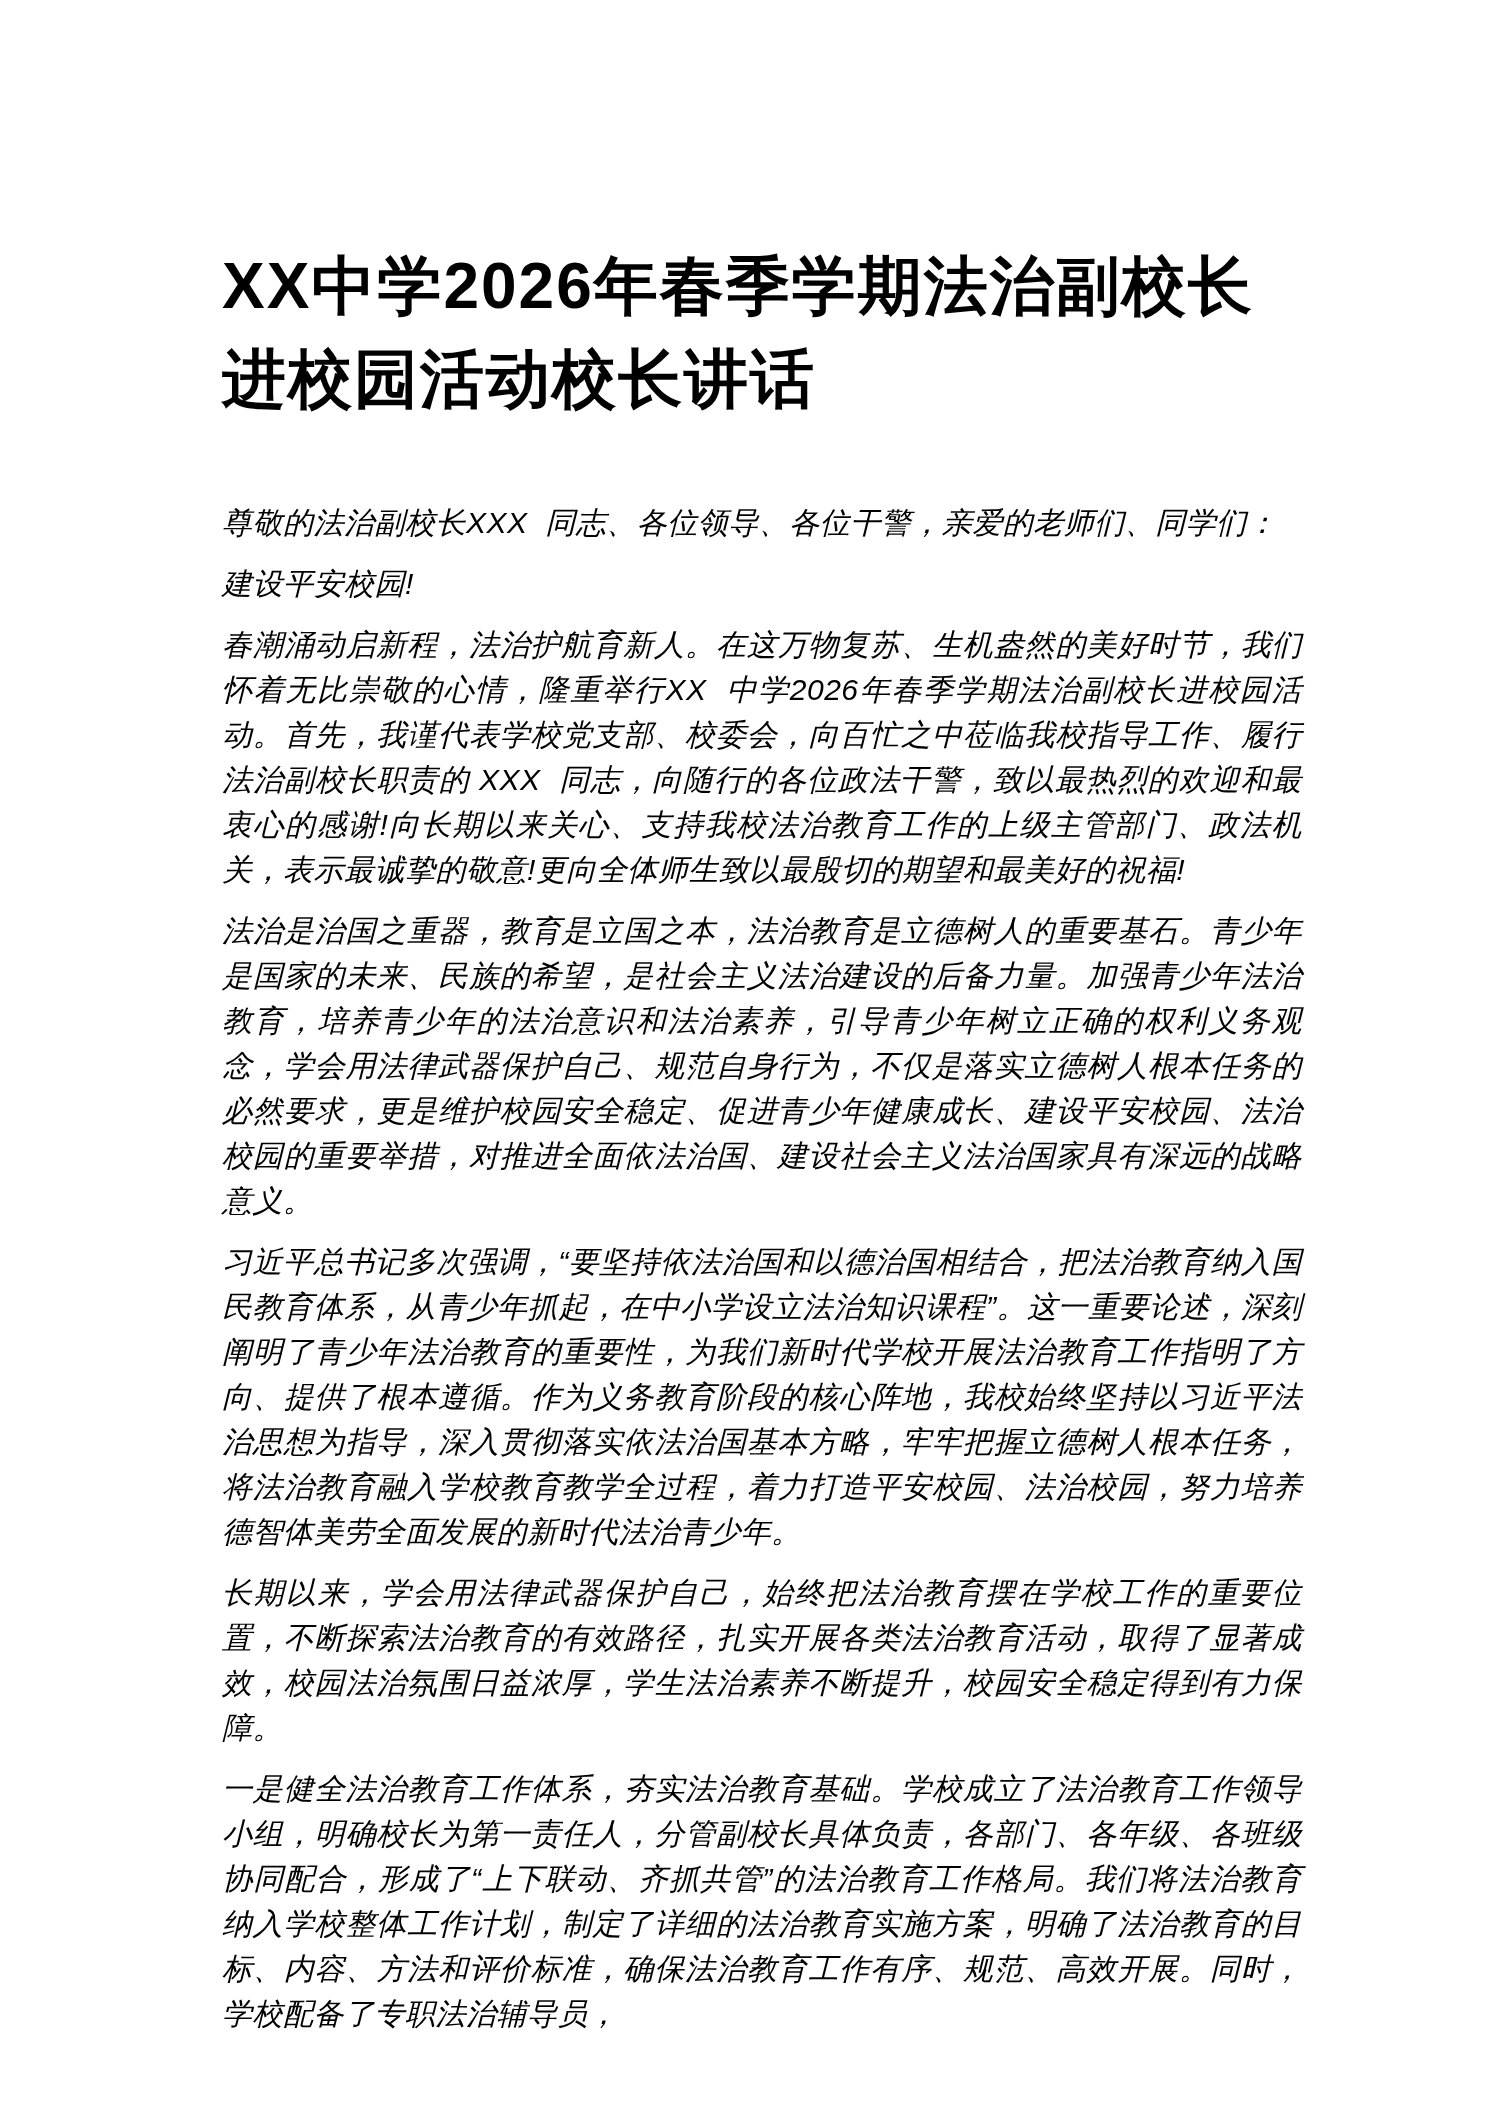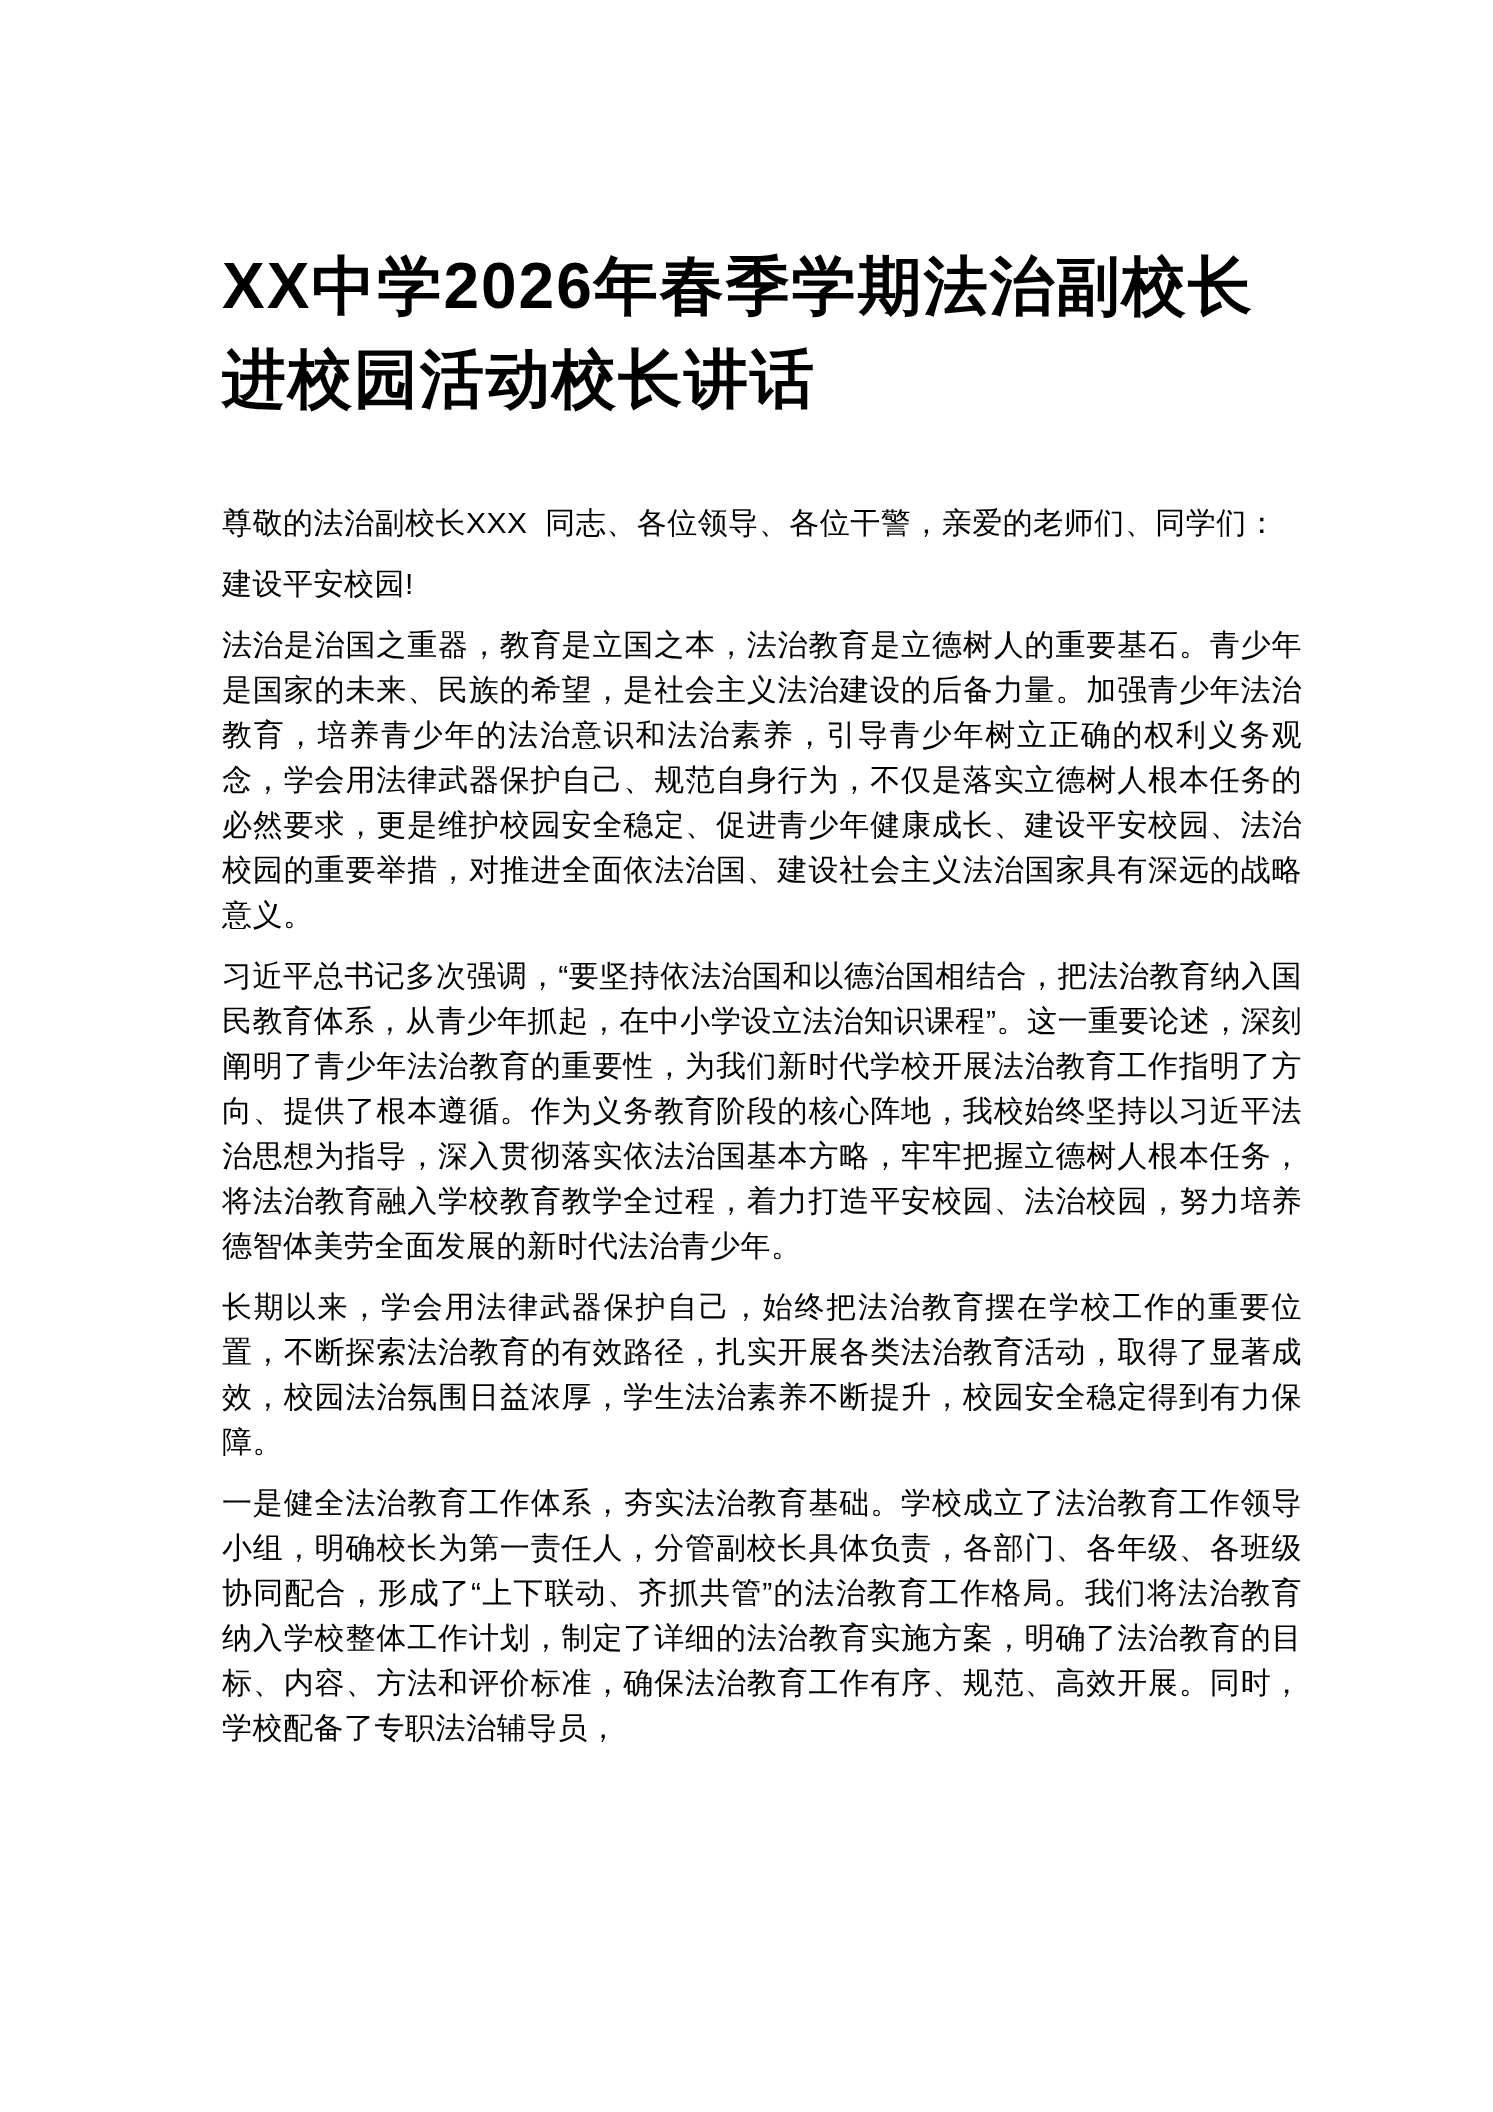--- a/index.html
+++ b/index.html
@@ -22,20 +22,21 @@
     margin: 0 0 74px 0;
     font-size: 64px;
     line-height: 93px;
     font-weight: 700;
     letter-spacing: 2px;
     color: #000000;
     text-align: left;
   }
   .paragraphs {
     display: flow-root;
+    font-style: italic;
   }
   .para {
     margin: 0 0 16px 0;
     font-size: 30px;
     line-height: 45px;
     letter-spacing: 0.5px;
     font-weight: 400;
     color: #000000;
     text-align: justify;
     white-space: pre-wrap;
@@ -46,18 +47,19 @@
   }
 </style>
 </head>
 <body>
 
 <div class="page">
   <h1 class="doc-title">XX中学2026年春季学期法治副校长进校园活动校长讲话</h1>
   <div class="paragraphs">
       <p class="para">尊敬的法治副校长XXX  同志、各位领导、各位干警，亲爱的老师们、同学们：</p>
       <p class="para">建设平安校园!</p>
+      <p class="para">春潮涌动启新程，法治护航育新人。在这万物复苏、生机盎然的美好时节，我们怀着无比崇敬的心情，隆重举行XX  中学2026年春季学期法治副校长进校园活动。首先，我谨代表学校党支部、校委会，向百忙之中莅临我校指导工作、履行法治副校长职责的 XXX  同志，向随行的各位政法干警，致以最热烈的欢迎和最衷心的感谢!向长期以来关心、支持我校法治教育工作的上级主管部门、政法机关，表示最诚挚的敬意!更向全体师生致以最殷切的期望和最美好的祝福!</p>
       <p class="para">法治是治国之重器，教育是立国之本，法治教育是立德树人的重要基石。青少年是国家的未来、民族的希望，是社会主义法治建设的后备力量。加强青少年法治教育，培养青少年的法治意识和法治素养，引导青少年树立正确的权利义务观念，学会用法律武器保护自己、规范自身行为，不仅是落实立德树人根本任务的必然要求，更是维护校园安全稳定、促进青少年健康成长、建设平安校园、法治校园的重要举措，对推进全面依法治国、建设社会主义法治国家具有深远的战略意义。</p>
       <p class="para">习近平总书记多次强调，“要坚持依法治国和以德治国相结合，把法治教育纳入国民教育体系，从青少年抓起，在中小学设立法治知识课程”。这一重要论述，深刻阐明了青少年法治教育的重要性，为我们新时代学校开展法治教育工作指明了方向、提供了根本遵循。作为义务教育阶段的核心阵地，我校始终坚持以习近平法治思想为指导，深入贯彻落实依法治国基本方略，牢牢把握立德树人根本任务，将法治教育融入学校教育教学全过程，着力打造平安校园、法治校园，努力培养德智体美劳全面发展的新时代法治青少年。</p>
       <p class="para">长期以来，学会用法律武器保护自己，始终把法治教育摆在学校工作的重要位置，不断探索法治教育的有效路径，扎实开展各类法治教育活动，取得了显著成效，校园法治氛围日益浓厚，学生法治素养不断提升，校园安全稳定得到有力保障。</p>
       <p class="para">一是健全法治教育工作体系，夯实法治教育基础。学校成立了法治教育工作领导小组，明确校长为第一责任人，分管副校长具体负责，各部门、各年级、各班级协同配合，形成了“上下联动、齐抓共管”的法治教育工作格局。我们将法治教育纳入学校整体工作计划，制定了详细的法治教育实施方案，明确了法治教育的目标、内容、方法和评价标准，确保法治教育工作有序、规范、高效开展。同时，学校配备了专职法治辅导员，</p>
     </div>
 </div>
 
 </body></html>

